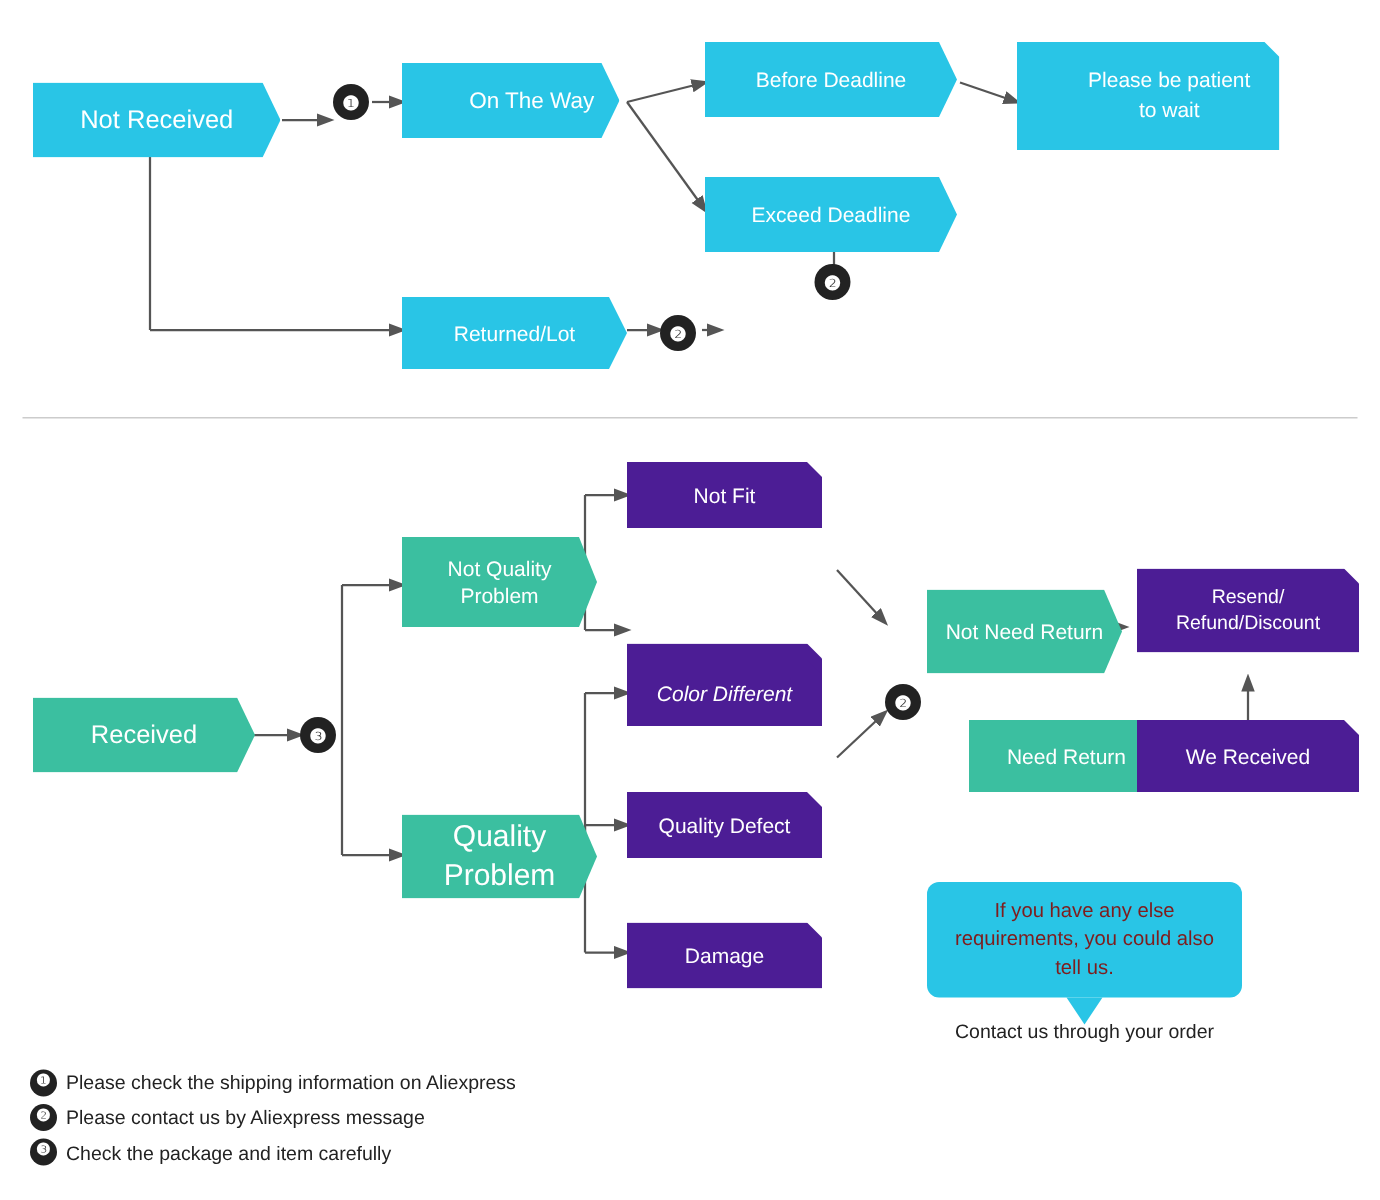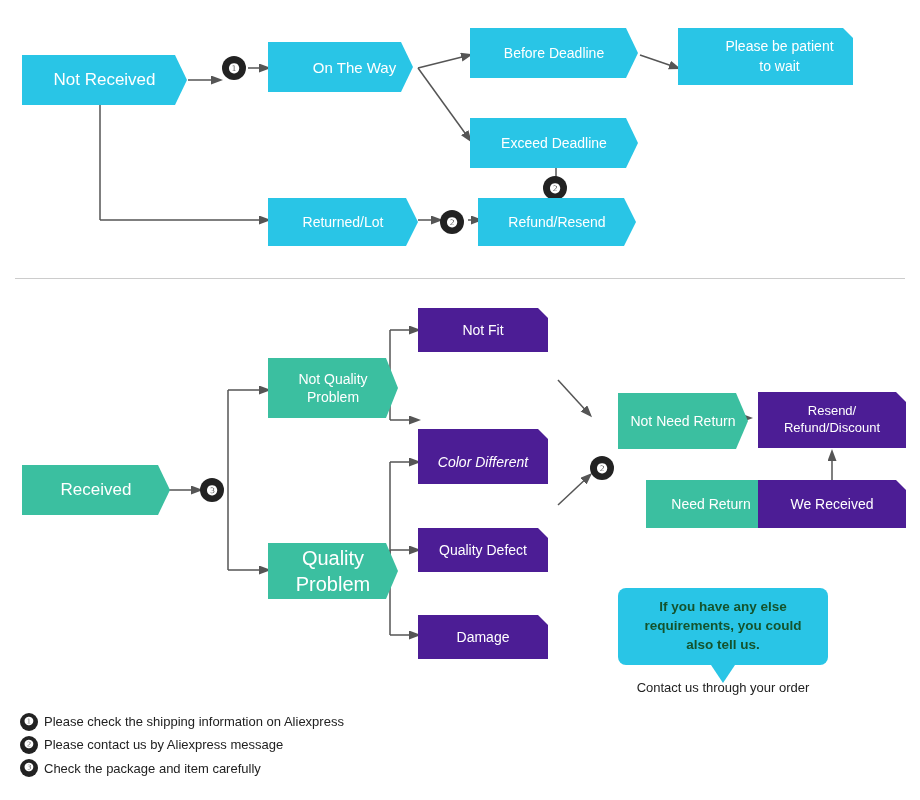--- a/index.html
+++ b/index.html
@@ -107,26 +107,25 @@
       align-items: center;
       justify-content: center;
       flex-shrink: 0;
     }
 
     
     .speech-bubble {
       position: absolute;
       background: #29c5e6;
       border-radius: 8px;
-      color: #14532d;
+      color: #7f1d1d;
       text-align: center;
       font-size: 13.5px;
       padding: 10px 14px;
       line-height: 1.4;
-      font-weight: bold;
     }
 
     .speech-bubble::after {
       content: '';
       position: absolute;
       bottom: -18px;
       left: 50%;
       transform: translateX(-50%);
       border-left: 12px solid transparent;
       border-right: 12px solid transparent;
@@ -217,35 +216,32 @@
   </div>
 
   <div class="tag tag-blue tag-banner-right" style="left:470px; top:28px; width:168px; height:50px; font-size:14px;">
     <span>Before Deadline</span>
   </div>
 
   <div class="tag tag-blue tag-banner-right" style="left:470px; top:118px; width:168px; height:50px; font-size:14px;">
     <span>Exceed Deadline</span>
   </div>
 
-  <div class="tag tag-note-right-blue" style="left:678px; top:28px; width:175px; height:57px; font-size:14px; line-height:1.4;padding-left:40px;">
+  <div class="tag tag-note-right-blue" style="left:678px; top:28px; width:175px; height:72px; font-size:14px; line-height:1.4;padding-left:40px;">
     <span>Please be patient to wait</span>
   </div>
 
   <div class="num-circle" style="left:543px; top:176px;">❷</div>
 
   <div class="tag tag-blue tag-banner-right" style="left:268px; top:198px; width:150px; height:48px; font-size:14px;">
     <span>Returned/Lot</span>
   </div>
 
   <div class="num-circle" style="left:440px; top:210px;">❷</div>
 
-  <div class="tag tag-blue tag-banner-right" style="left:478px; top:198px; width:158px; height:48px; font-size:14px;">
-    <span>Refund/Resend</span>
-  </div>
 
   <div style="position:absolute; top:278px; left:15px; width:890px; height:1px; background:#ccc;"></div>
 
   <div class="tag tag-green tag-banner-right" style="left:22px; top:465px; width:148px; height:50px; font-size:17px;">
     <span>Received</span>
   </div>
 
   <div class="num-circle" style="left:200px; top:478px;">❸</div>
 
   <div class="tag tag-green tag-banner-right" style="left:268px; top:358px; width:130px; height:60px; font-size:14px; line-height:1.3;">
@@ -282,21 +278,21 @@
 
   <div class="tag tag-green tag-banner-right" style="left:618px; top:393px; width:130px; height:56px; font-size:14px; line-height:1.3;">
     <span>Not Need
 Return</span>
   </div>
 
   <div class="tag tag-green tag-banner-right" style="left:618px; top:480px; width:130px; height:48px; font-size:14px;margin-left:28px;">
     <span>Need Return</span>
   </div>
 
-  <div class="tag tag-note-right-green" style="left:758px; top:392px; width:148px; height:56px; font-size:13px; line-height:1.3;">
+  <div class="tag tag-note-right-green" style="left:758px; top:379px; width:148px; height:56px; font-size:13px; line-height:1.3;">
     <span>Resend/
 Refund/Discount</span>
   </div>
 
   <div class="tag tag-note-right-green" style="left:758px; top:480px; width:148px; height:48px; font-size:14px;">
     <span>We Received</span>
   </div>
 
   <div class="speech-bubble" style="left:618px; top:588px; width:210px;">
     <span>If you have any else

